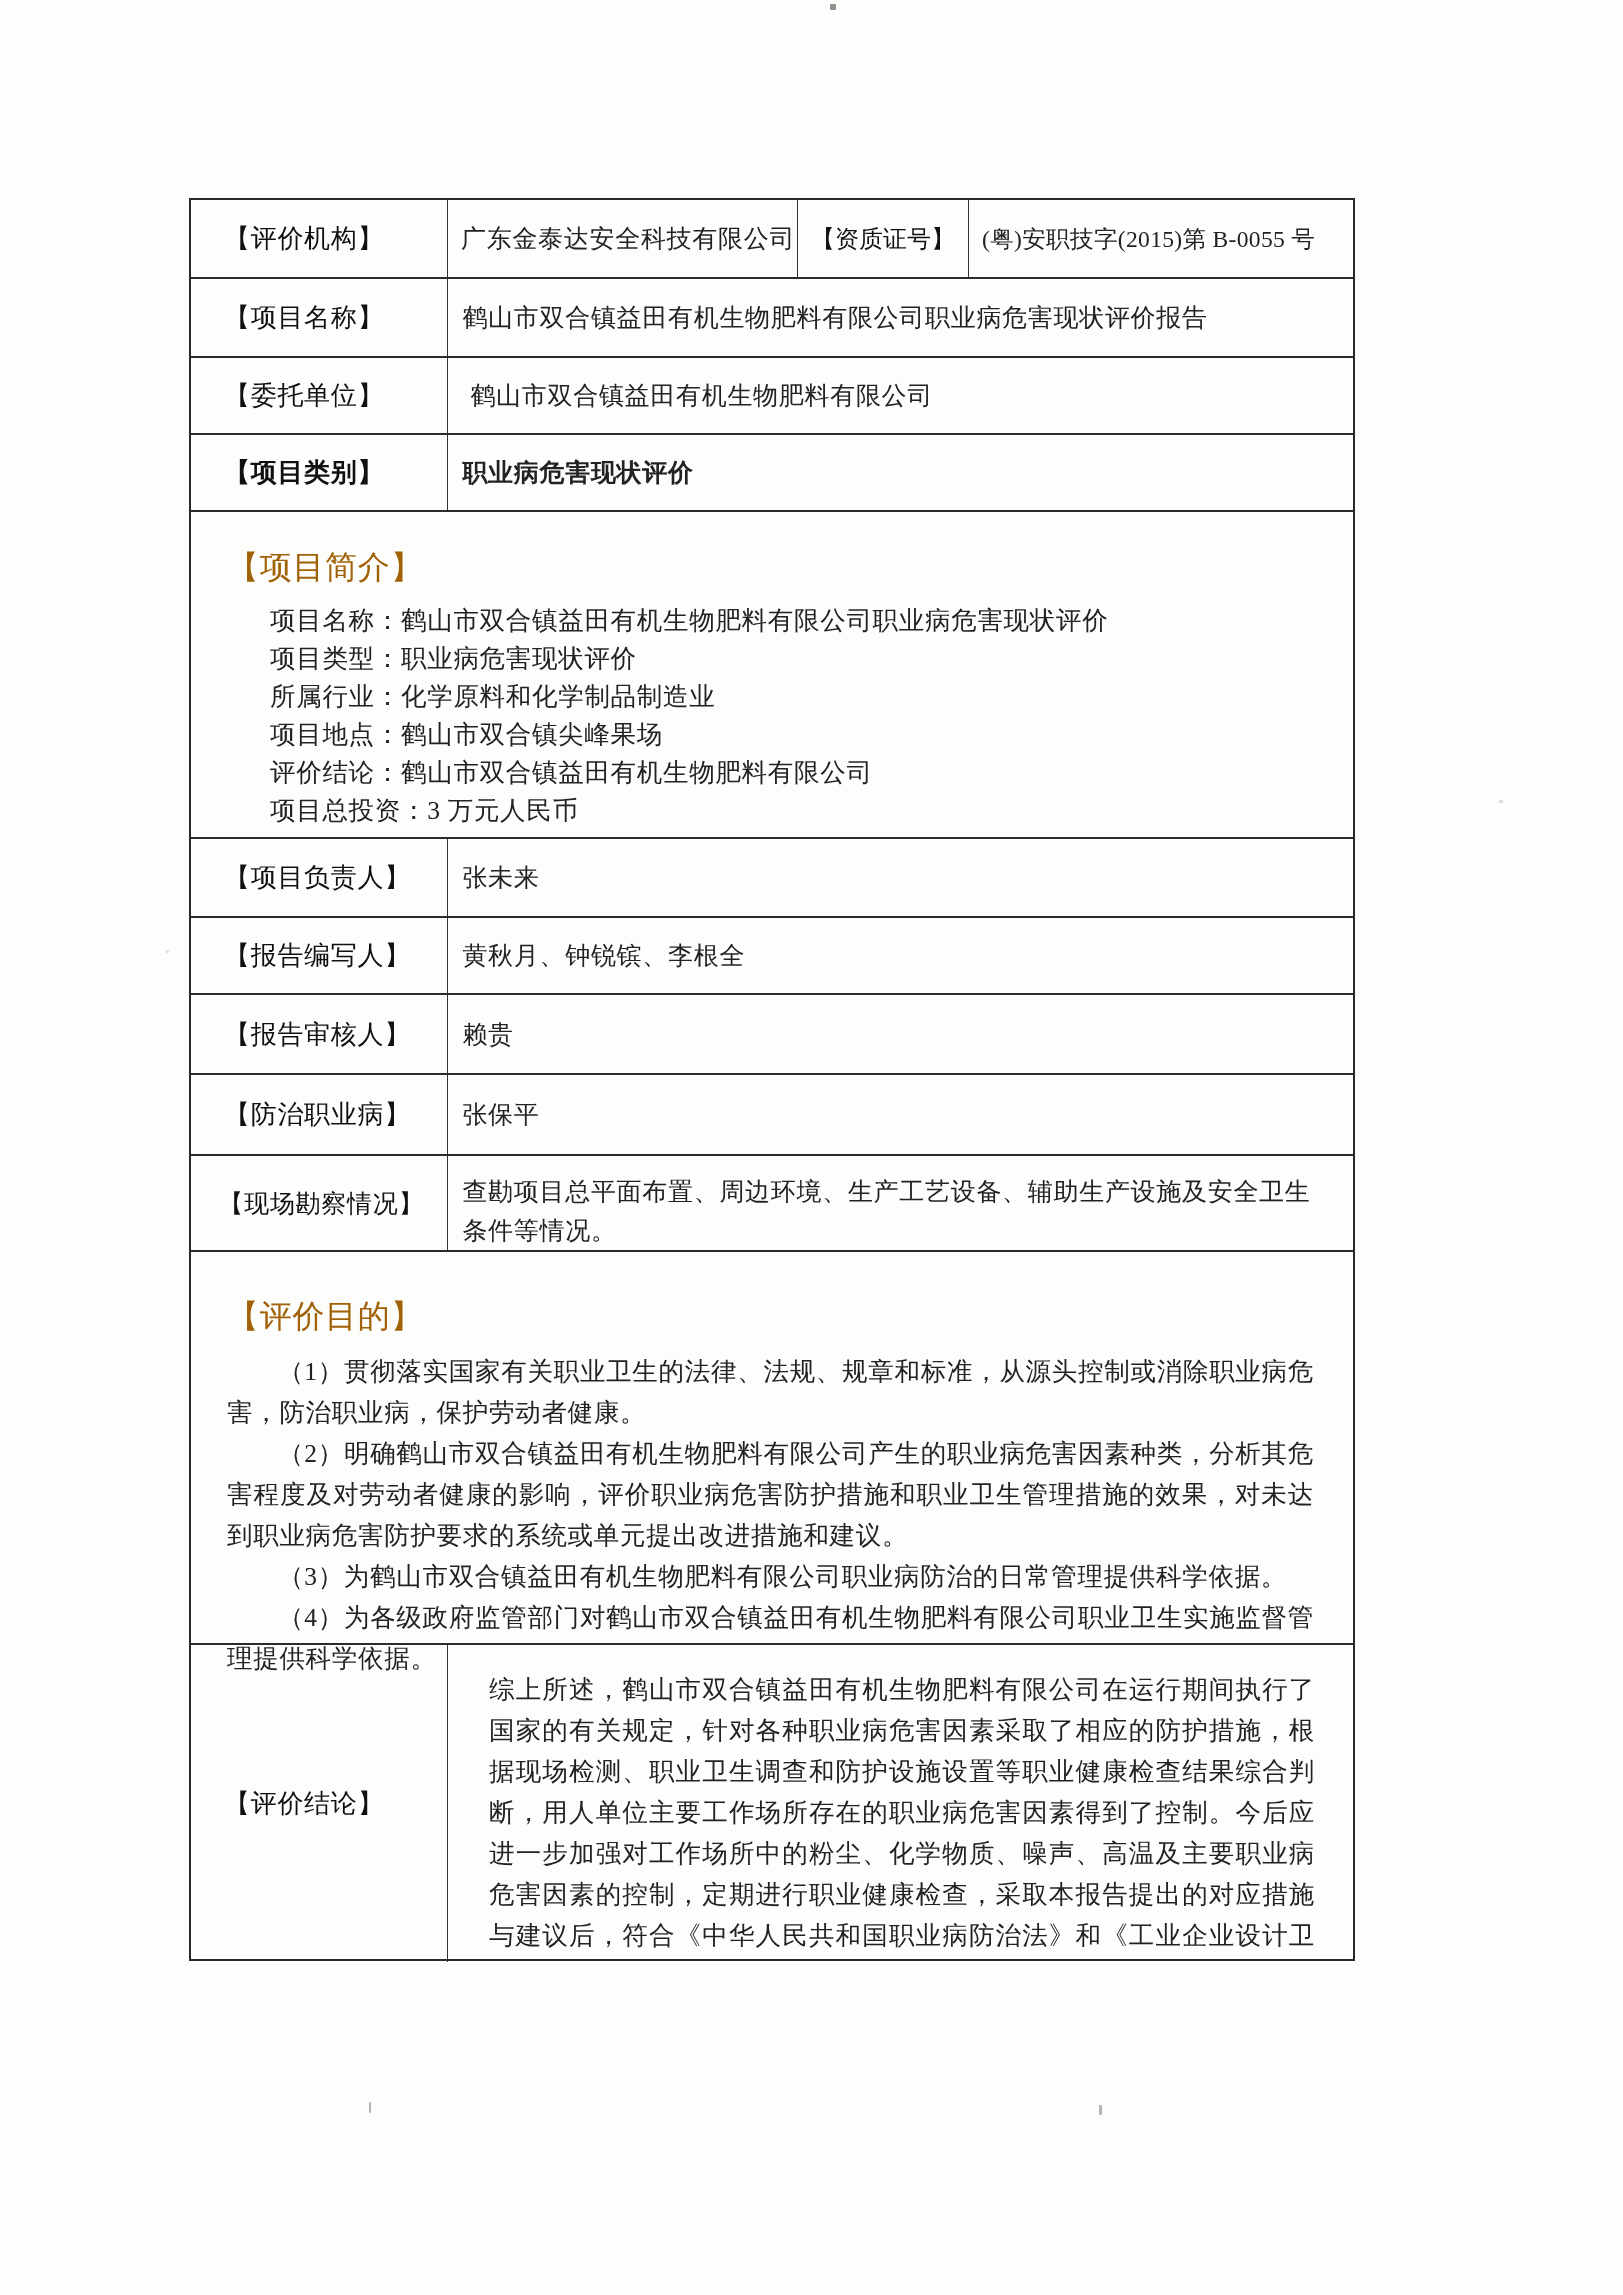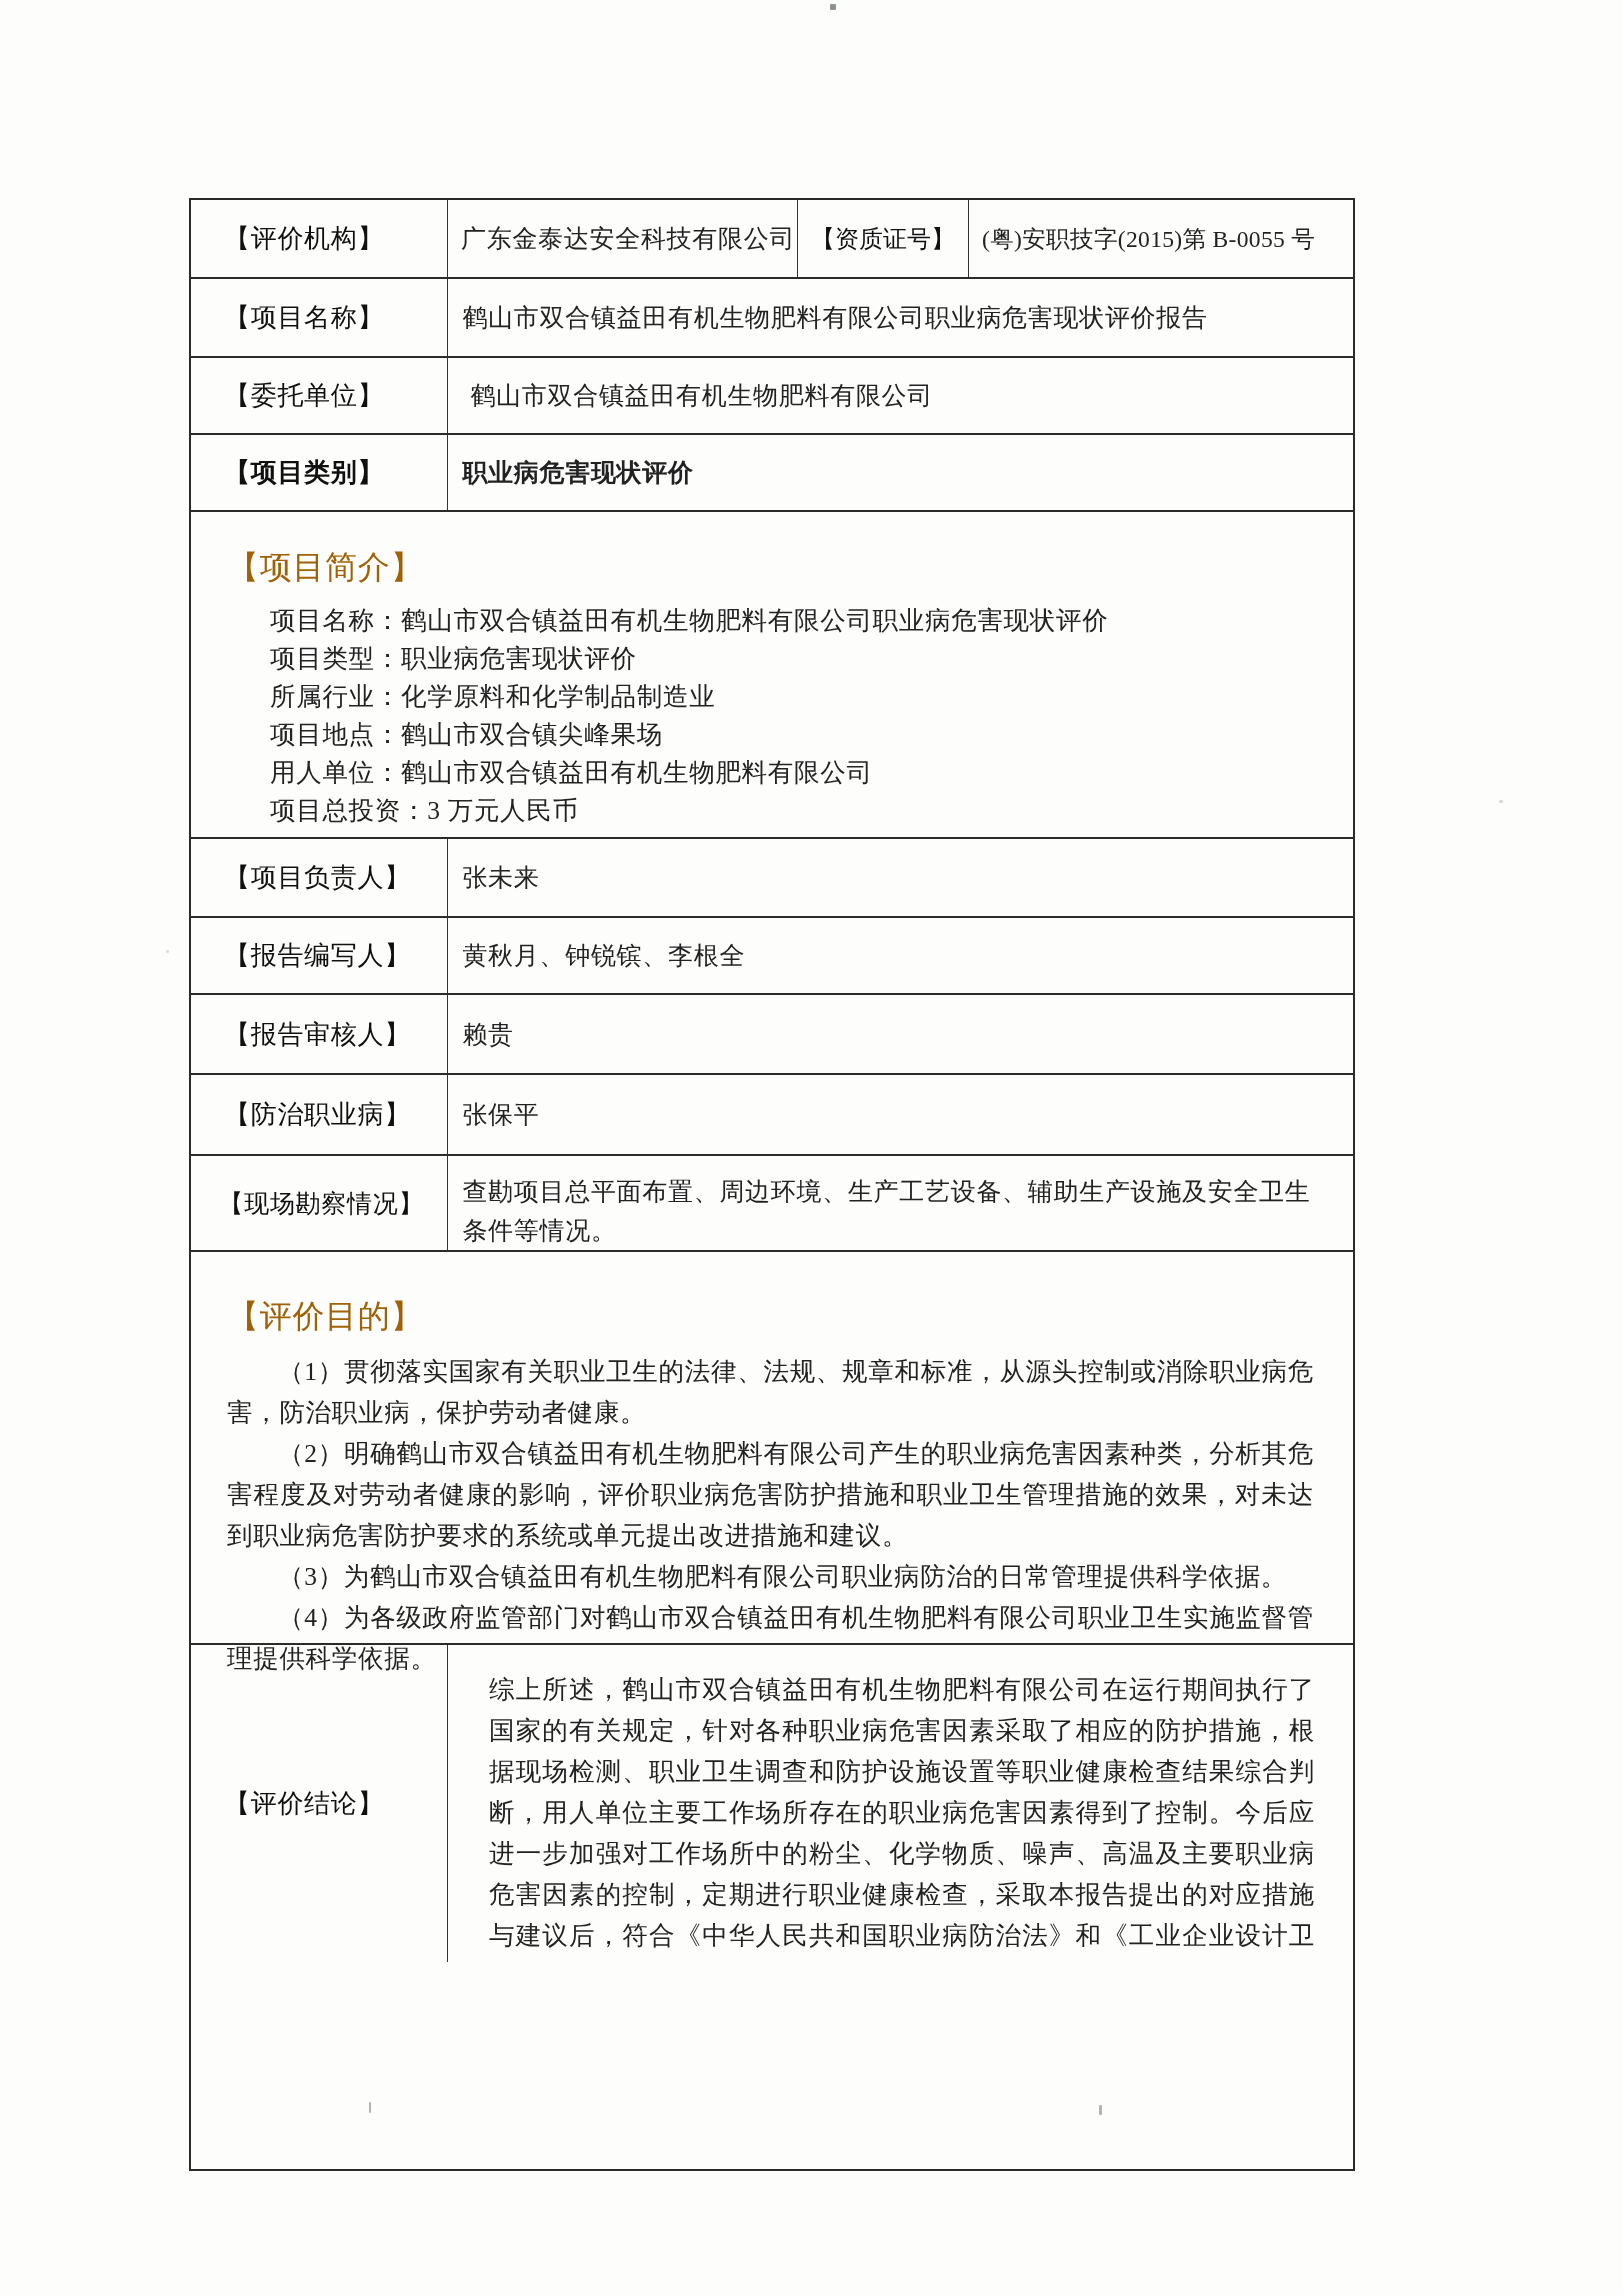--- a/index.html
+++ b/index.html
@@ -4,21 +4,21 @@
 <style>
   html,body{margin:0;padding:0;}
   body{
     width:1623px;height:2295px;position:relative;
     background:#fdfdfc;
     font-family:"Liberation Serif","DejaVu Serif",serif;
     color:#1d1d1d;
     -webkit-font-smoothing:antialiased;
   }
   .scan-table{
-    position:absolute;left:189px;top:198px;width:1166px;height:1973px;
+    position:absolute;left:189px;top:198px;width:1166px;height:1763px;
     border:2.6px solid #2a2a2a;box-sizing:border-box;
     background:#fdfdfc;
   }
   .row{display:flex;border-bottom:2px solid #2b2b2b;box-sizing:border-box;width:100%;}
   .row:last-child{border-bottom:none;}
   .cell{box-sizing:border-box;display:flex;align-items:center;overflow:hidden;}
   .label-cell{
     width:257px;flex:0 0 257px;border-right:1.3px solid #333;
     padding-left:33px;font-size:26px;color:#101010;letter-spacing:0.7px;
   }
@@ -72,21 +72,21 @@
     <div class="cell value-cell">职业病危害现状评价</div>
   </div>
 
   <div class="row" style="height:327px;">
     <div class="section">
       <p class="section-heading">【项目简介】</p>
       <p class="intro-line">项目名称：鹤山市双合镇益田有机生物肥料有限公司职业病危害现状评价</p>
       <p class="intro-line">项目类型：职业病危害现状评价</p>
       <p class="intro-line">所属行业：化学原料和化学制品制造业</p>
       <p class="intro-line">项目地点：鹤山市双合镇尖峰果场</p>
-      <p class="intro-line">用人单位：鹤山市双合镇益田有机生物肥料有限公司</p>
+      <p class="intro-line">评价结论：鹤山市双合镇益田有机生物肥料有限公司</p>
       <p class="intro-line">项目总投资：3 万元人民币</p>
     </div>
   </div>
 
   <div class="row" style="height:79px;">
     <div class="cell label-cell">【项目负责人】</div>
     <div class="cell value-cell">张未来</div>
   </div>
 
   <div class="row" style="height:77px;">

